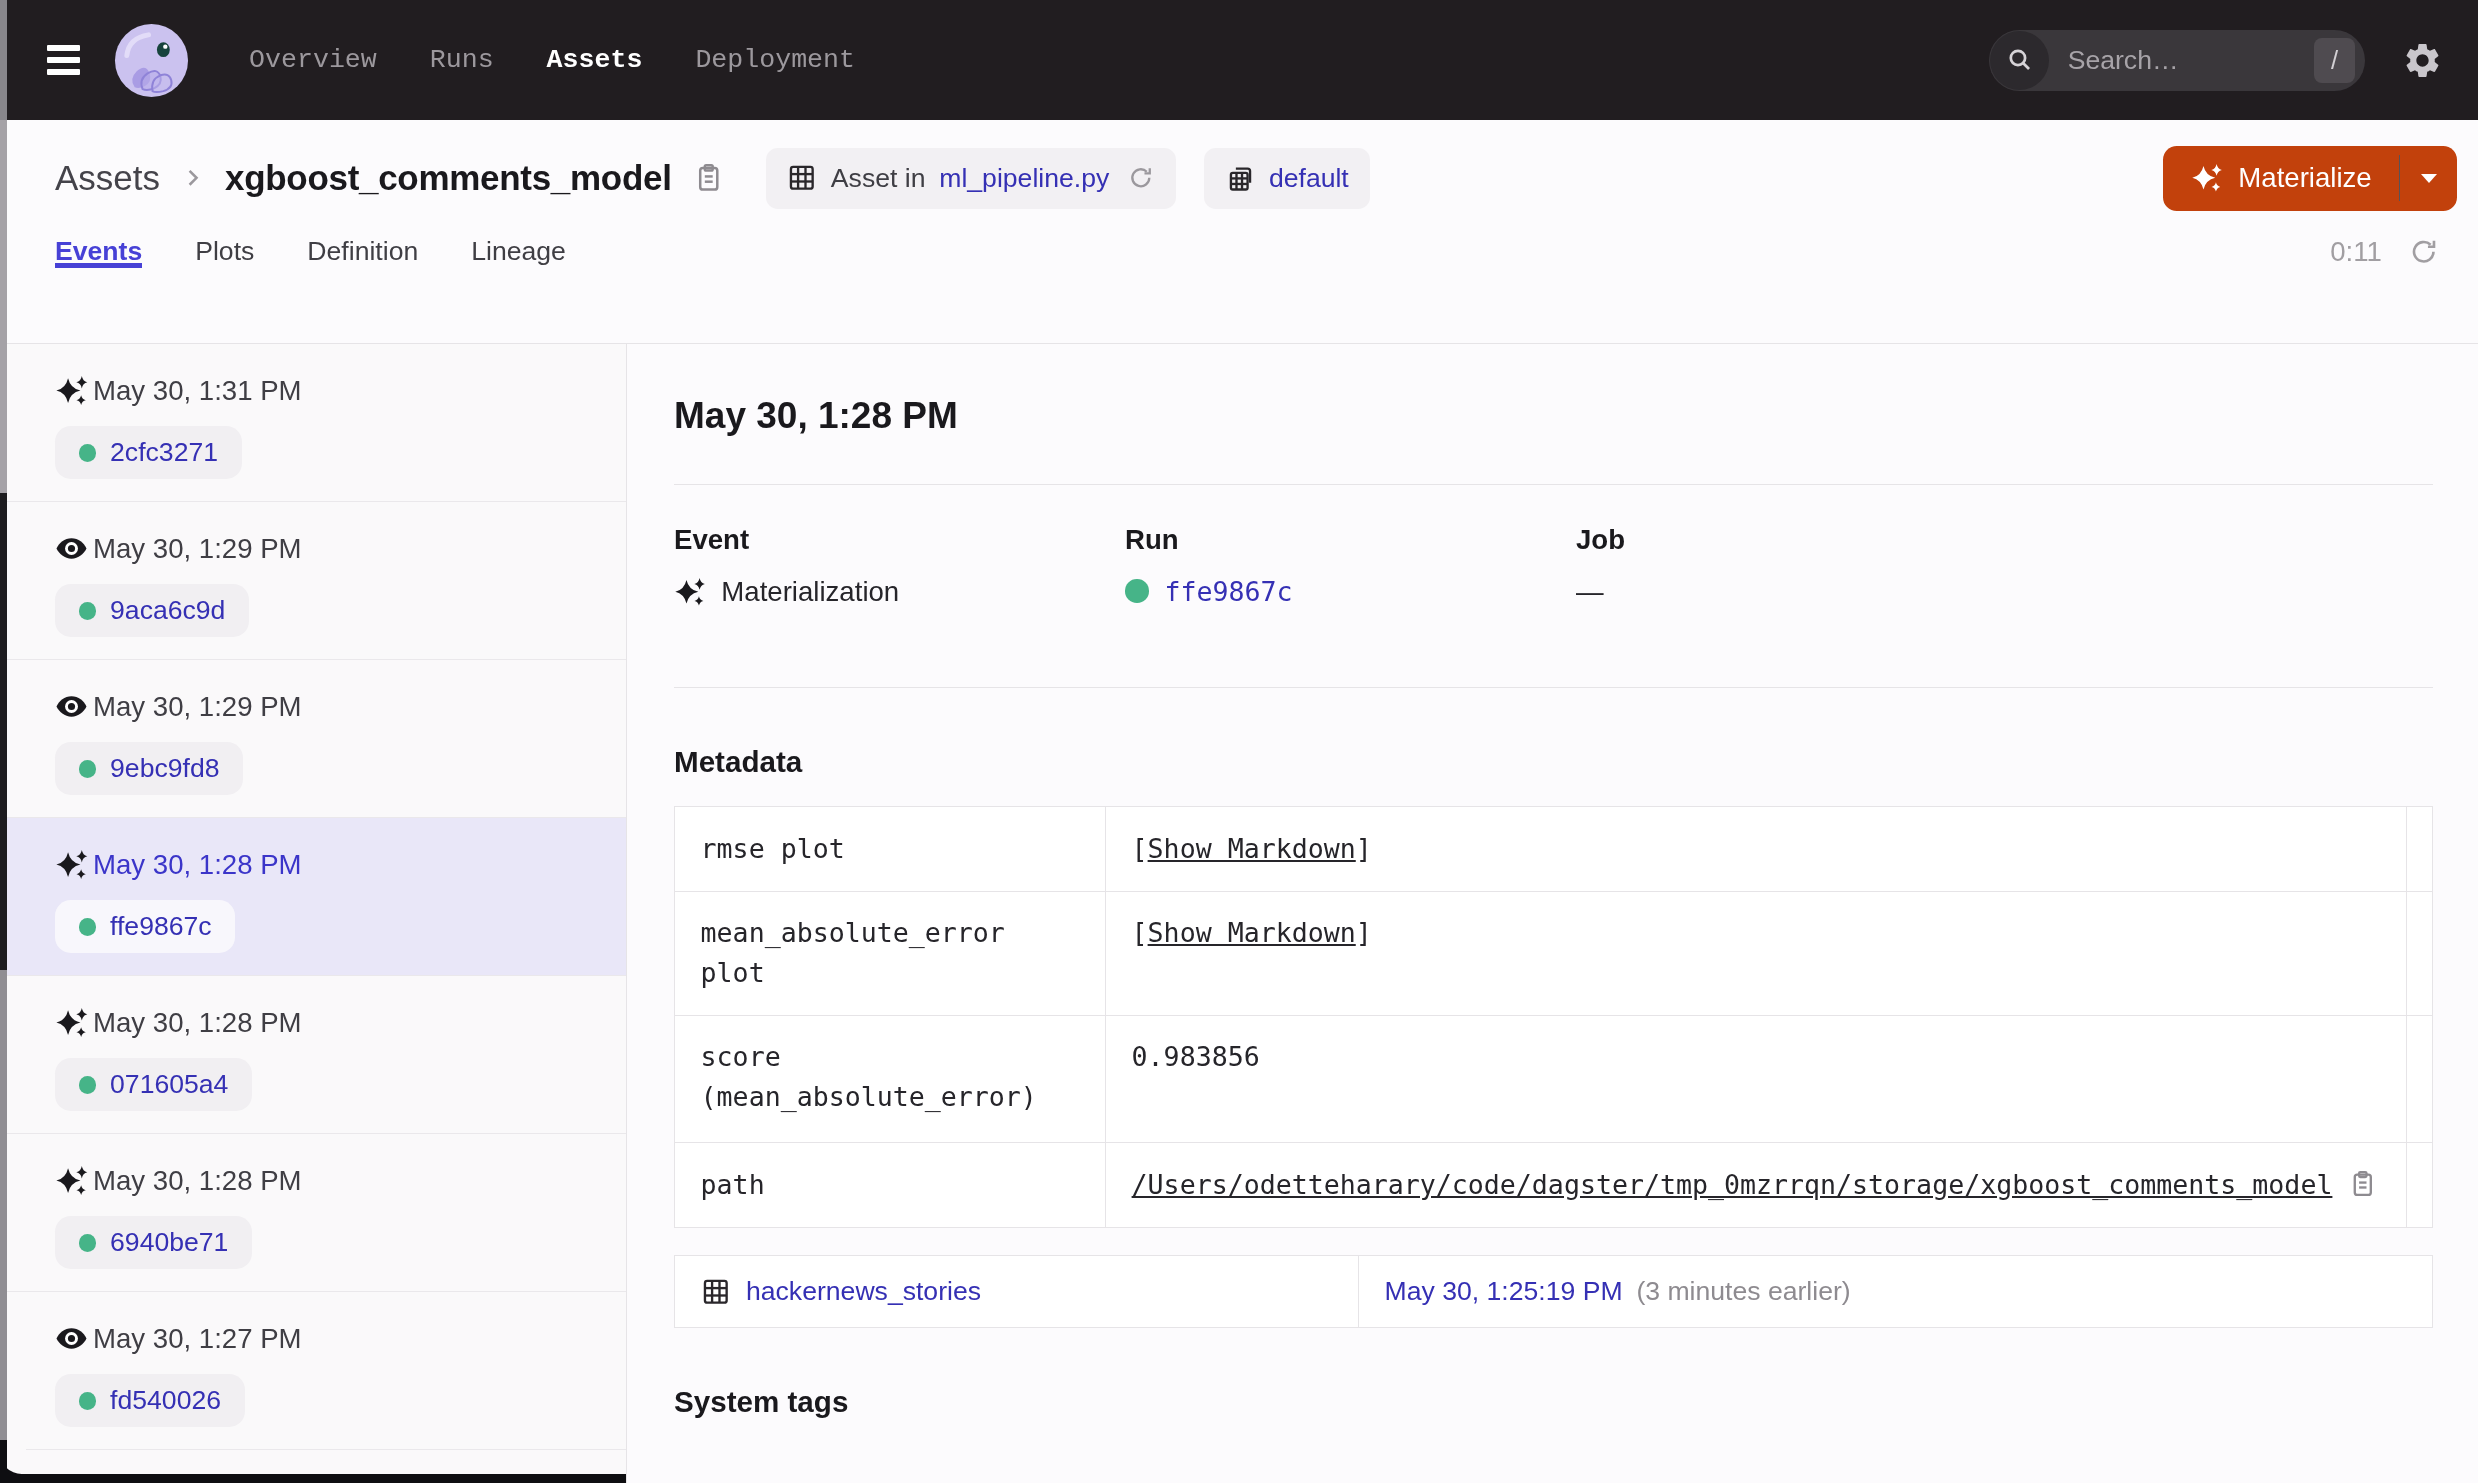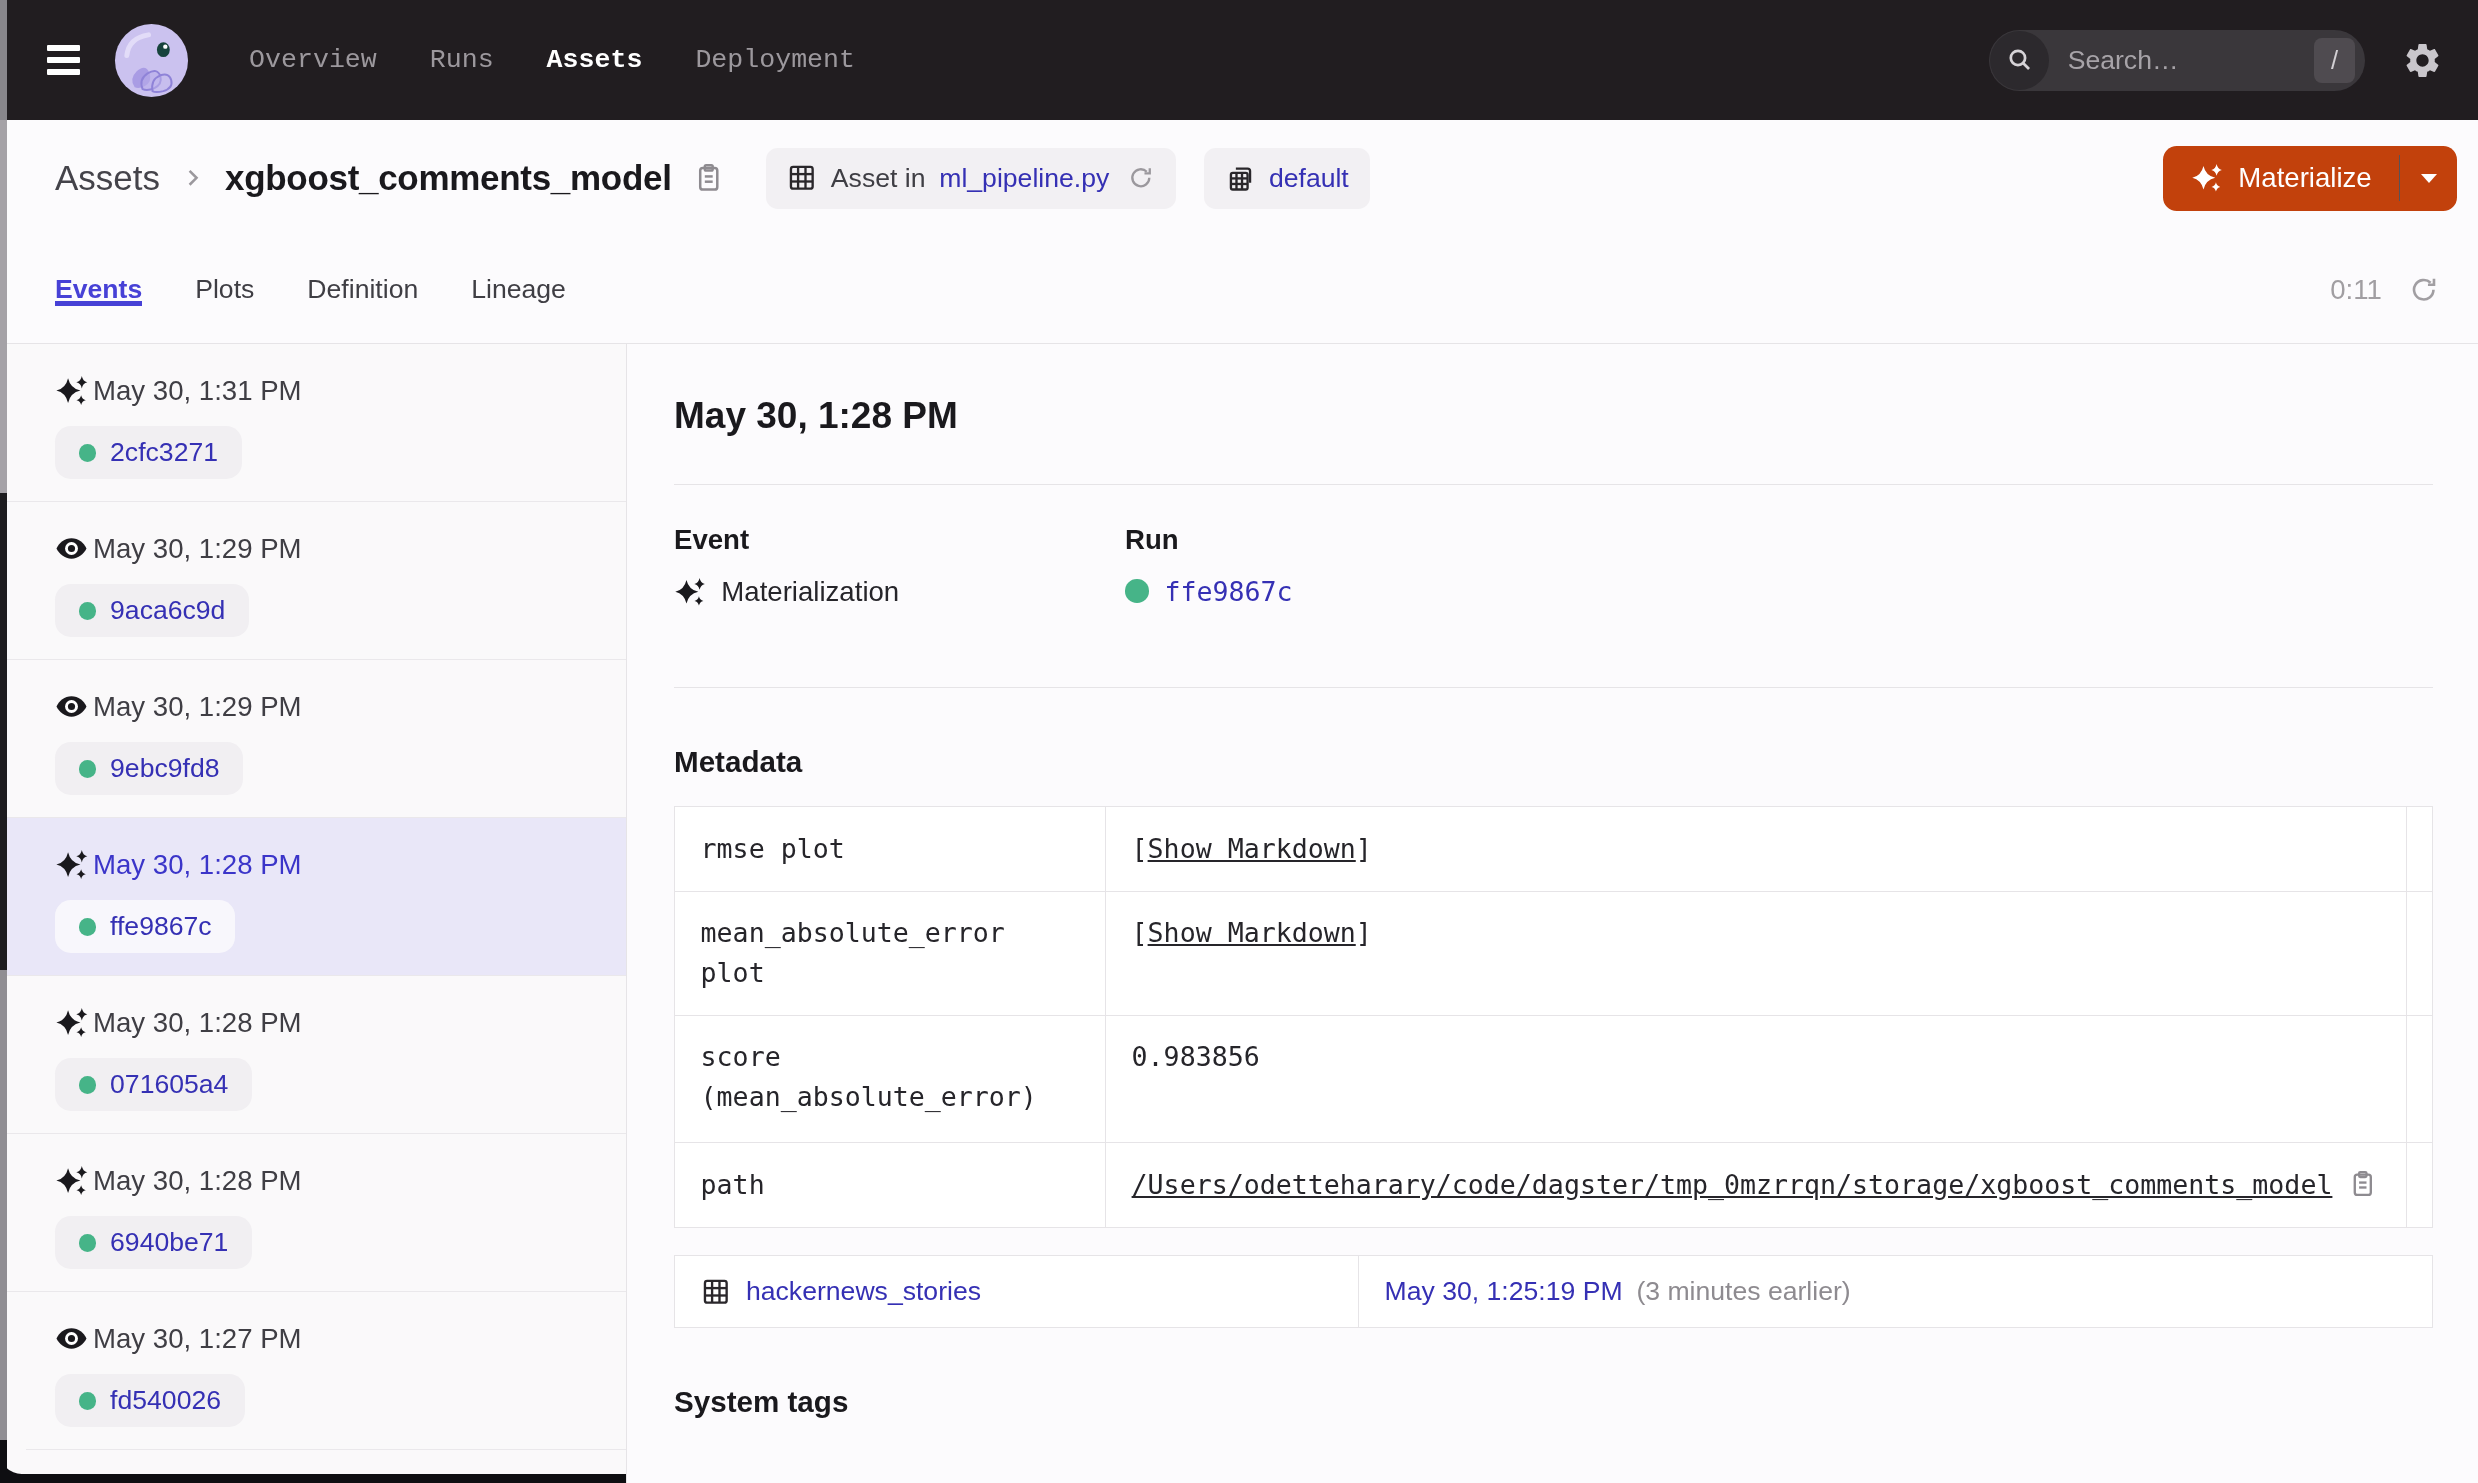--- a/index.html
+++ b/index.html
@@ -72,21 +72,21 @@
     border-radius: 13.8px; overflow: hidden; cursor: pointer;
   }
   .mat-main { display: flex; align-items: center; gap: 15.8px; padding: 0 27.6px; }
   .mat-label { color: #FFFFFF; font-size: 27.6px; font-weight: 500; }
   .mat-divider { width: 1px; background: #56525A; margin: 9.9px 0; }
   .mat-caret { width: 57px; display: flex; align-items: center; justify-content: center; cursor: pointer; }
   .caret-down { width: 0; height: 0; border-left: 8.9px solid transparent; border-right: 8.9px solid transparent; border-top: 9.9px solid #FFFFFF; }
 
   
   .tabs-row {
-    height: 108px; display: flex; align-items: center; padding: 0 39px 0 55px;
+    height: 108px; display: flex; align-items: flex-start; padding: 0 39px 0 55px;
     border-bottom: 1px solid #E6E4E7; position: relative;
   }
   .tab { font-size: 26.6px; color: #3F3E44; margin-right: 53px; display: flex; align-items: center; position: relative; cursor: pointer; }
   .tab.active { color: #4741D6; font-weight: 700; }
   .tab.active::after { content: ""; position: absolute; left: 0; right: 0; bottom: -1px; height: 4.9px; background: #4741D6; }
   .refresh-area { margin-left: auto; display: flex; align-items: center; gap: 25.6px; }
   .timer { font-size: 27.6px; color: #A19EA2; }
 
   
   .content { display: flex; height: 1139px; }
@@ -415,20 +415,26 @@
             <span>Materialization</span>
           </div>
         </div>
         <div class="info-col">
           <div class="info-label">Run</div>
           <div class="info-value">
             <span class="big-dot"></span>
             <span class="mono run-val link">ffe9867c</span>
           </div>
         </div>
+        <div class="info-col job">
+          <div class="info-label">Job</div>
+          <div class="info-value">
+            <span>—</span>
+          </div>
+        </div>
       </div>
 
       <div class="hr hr2"></div>
 
       <div class="section-h">Metadata</div>
       <div class="tbl">
         <div class="trow">
           <div class="tkey">rmse plot</div>
           <div class="tval mono">
             <span><span>[</span><span class="md-link">Show Markdown</span><span>]</span></span>

